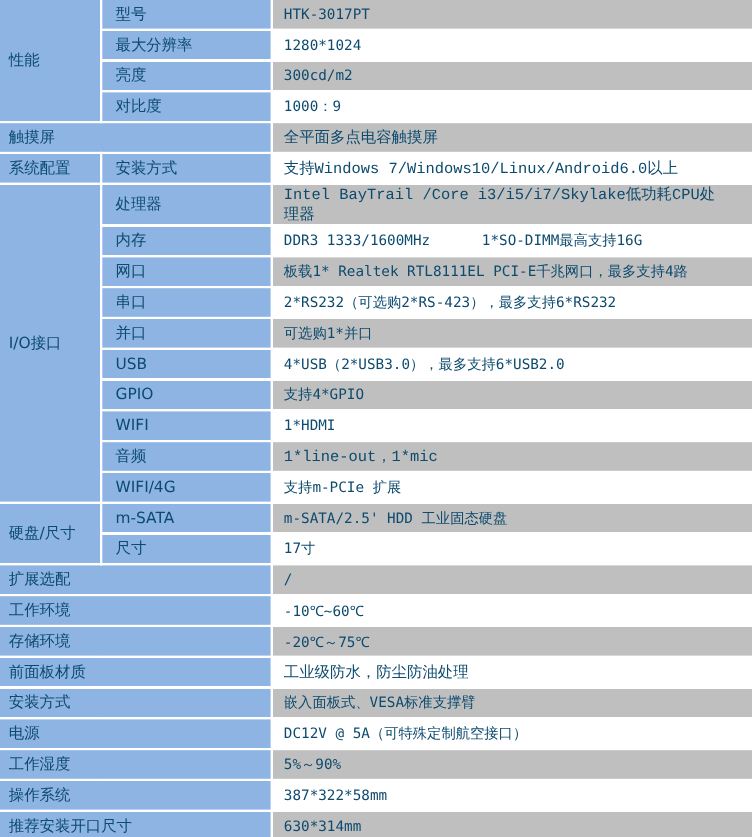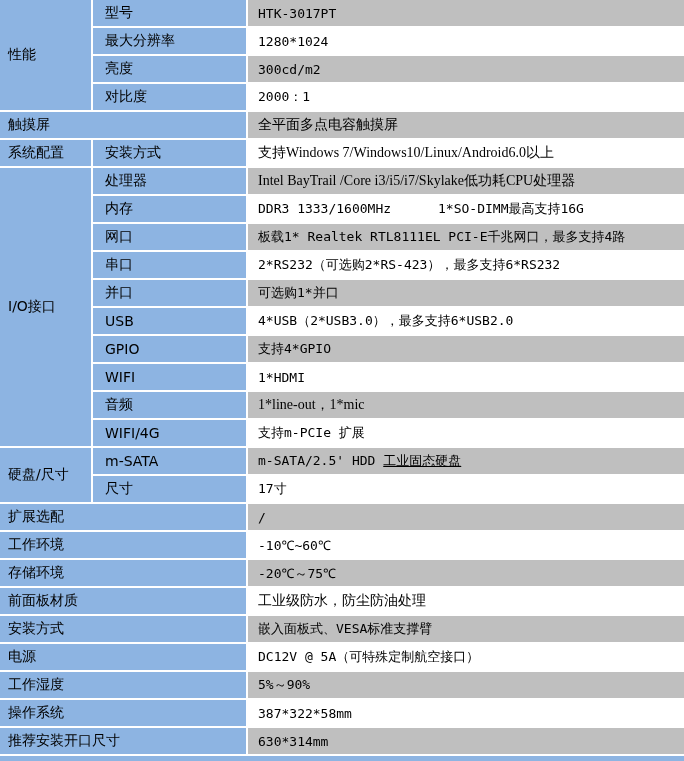--- a/index.html
+++ b/index.html
@@ -7,43 +7,43 @@
   .spec-wrap { width: 684px; }
   table.spec { border-collapse: collapse; width: 684px; table-layout: fixed; }
   col.c-cat { width: 92px; }
   col.c-sub { width: 155px; }
   col.c-val { width: 437px; }
   td {
     height: 26px;
     border-bottom: 2px solid #ffffff;
     vertical-align: middle;
     overflow: hidden;
-    color: #000000;
+    color: #0c4a6e;
   }
   td.cat {
     background: #8db4e2;
     border-right: 2px solid #ffffff;
     padding: 0 16px 0 8px;
     font-size: 14px;
   }
   td.sub {
     background: #8db4e2;
     border-right: 2px solid #ffffff;
     padding: 0 4px 0 12px;
     font-size: 14px;
   }
   td.val {
     padding: 0 24px 0 10px;
     white-space: pre-wrap;
   }
   td.val.gray  { background: #bfbfbf; }
   td.val.white { background: #ffffff; }
   td.val.mono  { font-family: "DejaVu Sans Mono", "Liberation Mono", monospace; font-size: 13px; }
-  td.val.sans  { font-family: Liberation Serif, serif; font-size: 14px; }
-  td.val span.u { text-decoration: underline; }
+  td.val.sans  { font-family: Liberation Mono, monospace; font-size: 14px; }
+  td.val span.u { }
   .bottom-bar { width: 684px; height: 5px; background: #8db4e2; }
 </style>
 </head>
 <body>
 
 <div class="spec-wrap">
   <table class="spec">
     <colgroup>
       <col class="c-cat">
       <col class="c-sub">
@@ -58,21 +58,21 @@
         <tr>
           <td class="sub">最大分辨率</td>
           <td class="val white mono">1280*1024</td>
         </tr>
         <tr>
           <td class="sub">亮度</td>
           <td class="val gray mono">300cd/m2</td>
         </tr>
         <tr>
           <td class="sub">对比度</td>
-          <td class="val white mono">2000：1</td>
+          <td class="val white mono">1000：9</td>
         </tr>
         <tr>
           <td class="cat" colspan="2">触摸屏</td>
           <td class="val gray sans">全平面多点电容触摸屏</td>
         </tr>
         <tr>
           <td class="cat">系统配置</td>
           <td class="sub">安装方式</td>
           <td class="val white sans">支持Windows 7/Windows10/Linux/Android6.0以上</td>
         </tr>

